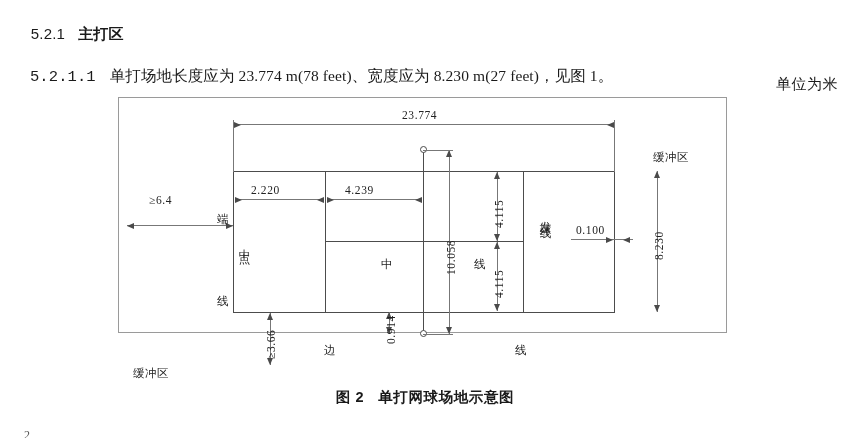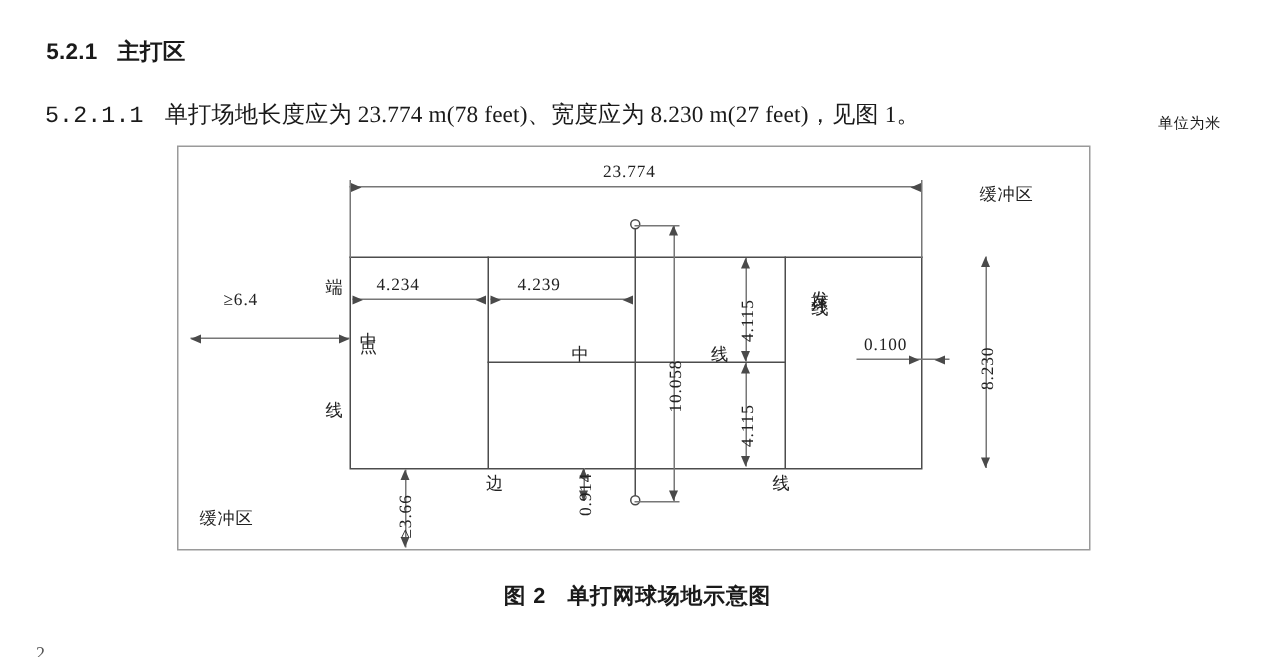--- a/index.html
+++ b/index.html
@@ -20,52 +20,52 @@
   .clause-heading {
     position: absolute;
     left: 22px;
     top: 8px;
     font-family: "Liberation Sans", "DejaVu Sans", sans-serif;
     font-size: 15px;
     font-weight: bold;
     letter-spacing: 0.2px;
     white-space: pre;
   }
-  .clause-heading .num { font-weight: bold; text-align: center; }
+  .clause-heading .num { font-weight: normal; text-align: center; }
   .clause-heading .ttl { margin-left: 13px; }
 
   .clause-para {
     position: absolute;
     left: 22px;
     top: 48px;
     font-size: 15.5px;
     white-space: pre;
     letter-spacing: 0.1px;
   }
   .clause-para .pnum {
     font-family: Liberation Mono, monospace;
   }
   .clause-para .ptext { margin-left: 14px; }
 
   .unit-note {
     position: absolute;
-    right: 36px;
+    right: 12px;
     top: 75px;
-    font-size: 10px;
+    font-size: 15px;
     font-family: "Liberation Sans", "DejaVu Sans", sans-serif;
     letter-spacing: 0.5px;
   }
 
   
   .figure-frame {
     position: absolute;
     left: 118px;
     top: 97px;
     width: 609px;
-    height: 270px;
+    height: 236px;
     border: 1px solid #9a9a9a;
     box-sizing: border-box;
     background: #fff;
   }
 
   .fig-inner {
     position: absolute;
     inset: 0;
   }
 
@@ -100,20 +100,21 @@
   }
 
   
   .cn {
     position: absolute;
     font-size: 11.5px;
     font-family: "Liberation Sans", "DejaVu Sans", sans-serif;
     color: #222;
     white-space: nowrap;
     letter-spacing: 0.5px;
+    margin-top: 28px;
   }
   .cn.stack {
     writing-mode: vertical-rl;
     text-orientation: upright;
     letter-spacing: 3px;
     line-height: 1;
   }
 
   
   .arw {
@@ -208,21 +209,21 @@
     <div class="ext v" style="left:114px; top:22px; height:52px;"></div>
     <div class="ext v" style="left:495px; top:22px; height:52px;"></div>
     <div class="ext h" style="left:114px; top:26px; width:381px;"></div>
     <div class="arw right" style="left:115px; top:23.5px;"></div>
     <div class="arw left" style="left:488px; top:23.5px;"></div>
     <div class="dim" style="left:283px; top:11px;">23.774</div>
 
     <div class="ext h" style="left:116px; top:101px; width:89px;"></div>
     <div class="arw right" style="left:116px; top:98.5px;"></div>
     <div class="arw left" style="left:198px; top:98.5px;"></div>
-    <div class="dim" style="left:132px; top:86px;">4.234</div>
+    <div class="dim" style="left:132px; top:86px;">2.220</div>
 
     <div class="ext h" style="left:208px; top:101px; width:95px;"></div>
     <div class="arw right" style="left:208px; top:98.5px;"></div>
     <div class="arw left" style="left:296px; top:98.5px;"></div>
     <div class="dim" style="left:226px; top:86px;">4.239</div>
 
     <div class="ext h" style="left:8px; top:127px; width:106px;"></div>
     <div class="arw left" style="left:8px; top:124.5px;"></div>
     <div class="arw right" style="left:107px; top:124.5px;"></div>
     <div class="dim" style="left:30px; top:96px;">≥6.4</div>

